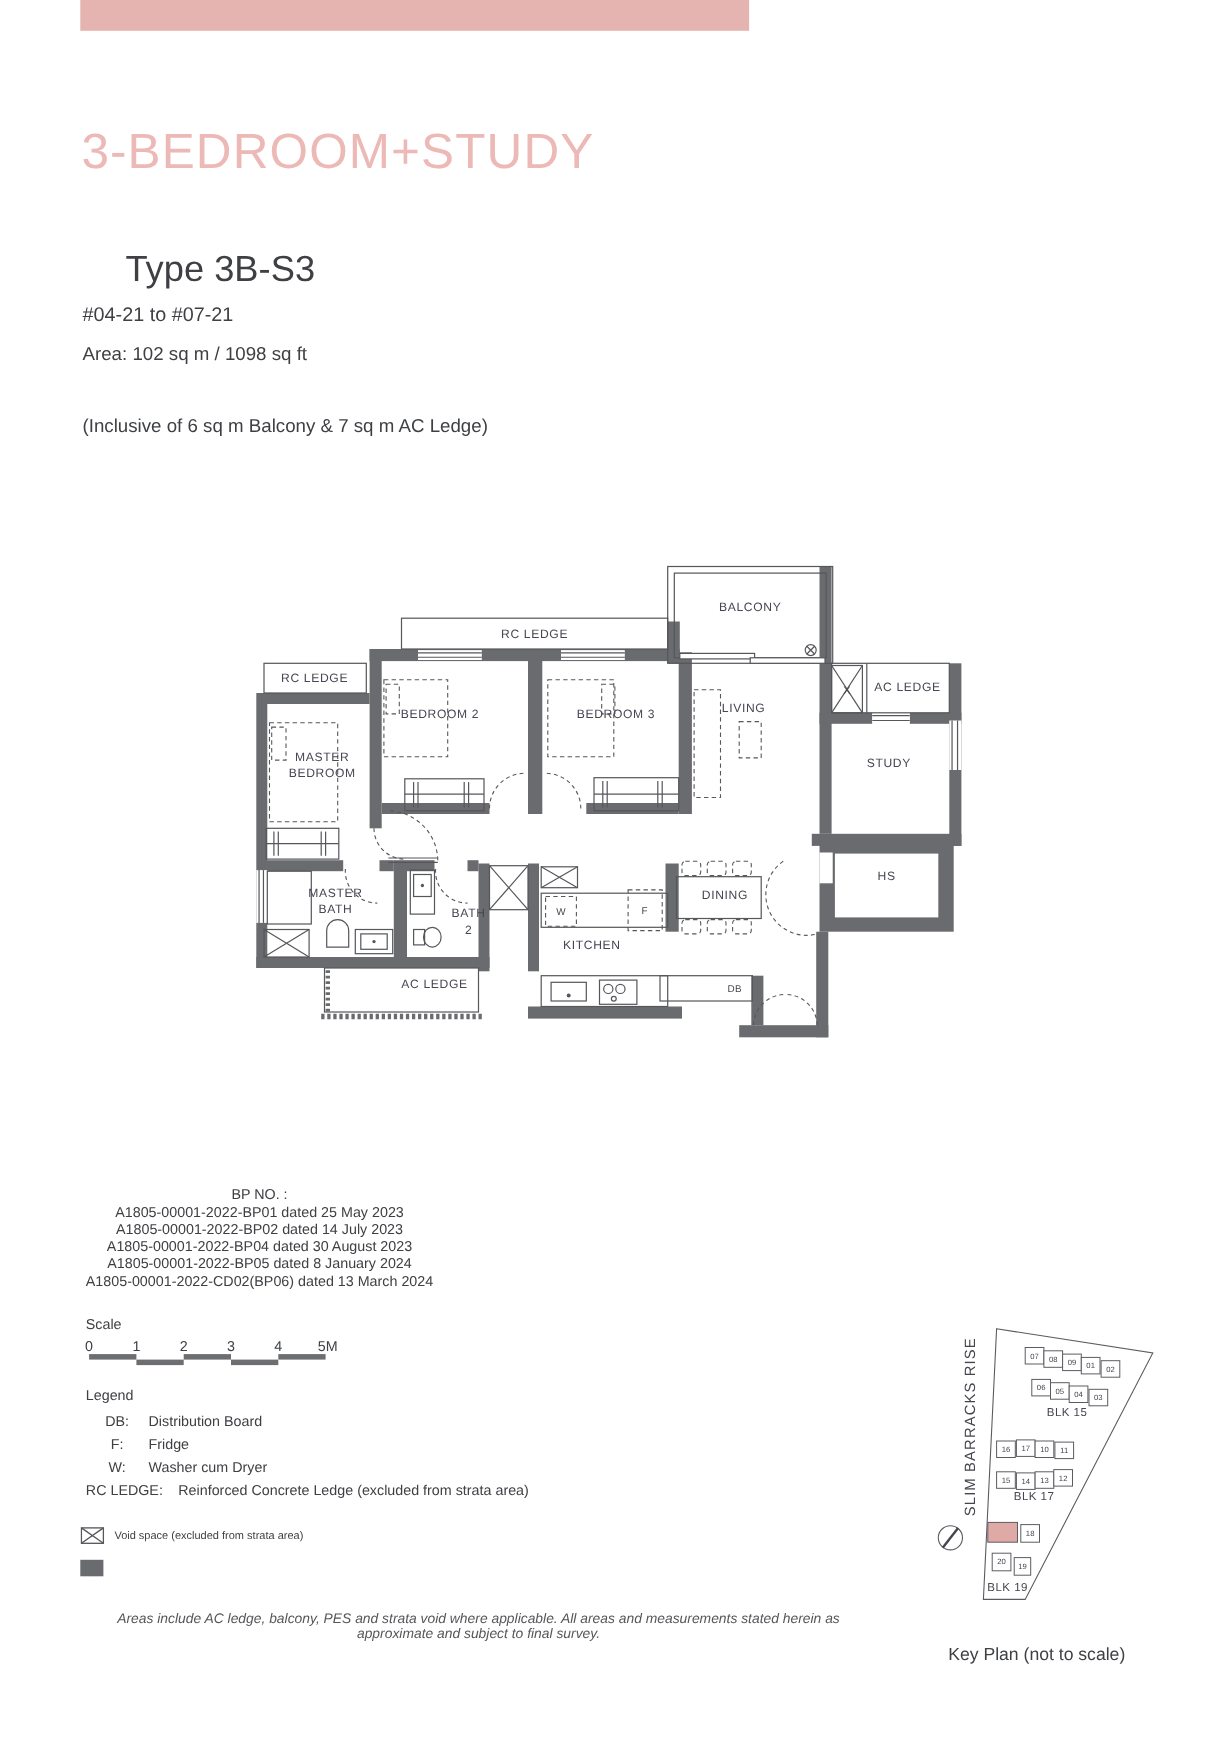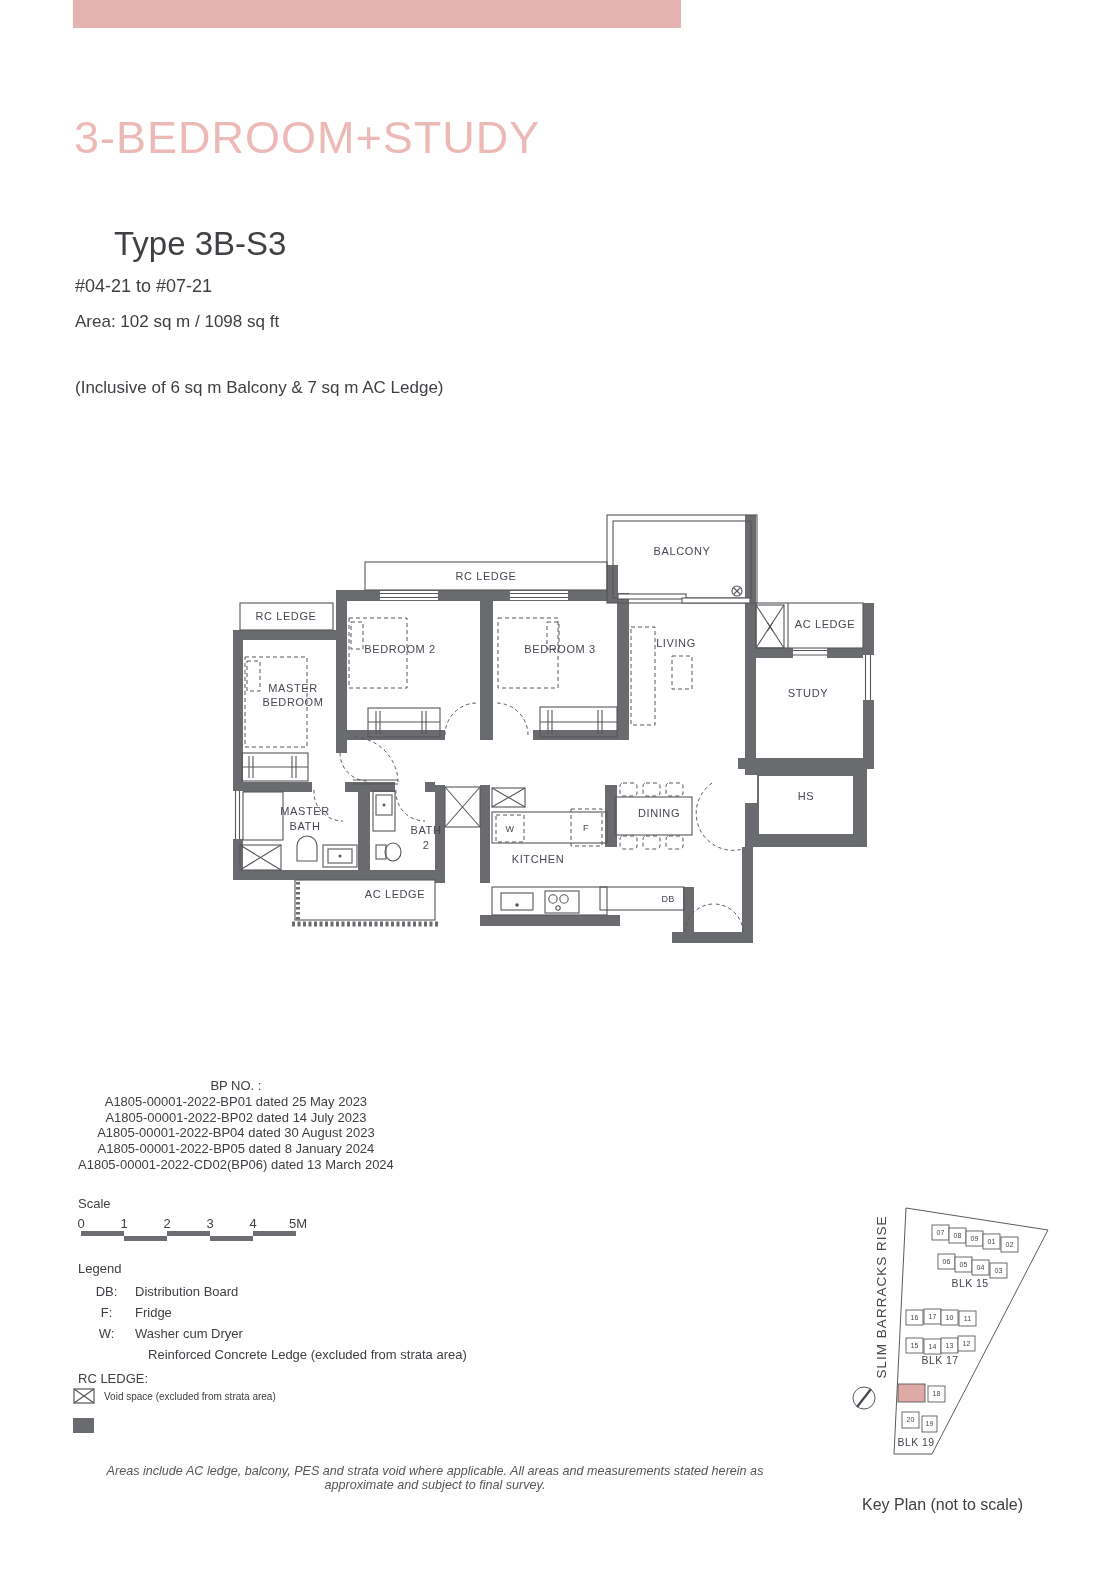--- a/index.html
+++ b/index.html
@@ -15,21 +15,21 @@
   .bp{left:78px;top:1078px;font-size:13px;line-height:15.8px;}
   .scale-label{left:78px;top:1196px;font-size:13px;}
   .scale-ticks{left:81px;top:1216px;width:240px;height:14px;font-size:13px;}
   .scale-ticks span{position:absolute;transform:translateX(-50%);}
   .scale-bars{left:81px;top:1231px;width:215px;height:10px;}
   .scale-bars i{position:absolute;width:43px;height:5px;background:#6d6e71;}
   .legend-h{left:78px;top:1261px;font-size:13px;}
   .legend-rows{left:78px;top:1284px;font-size:13px;}
   .legend-row{display:flex;height:21px;align-items:flex-start;}
   .legend-key{min-width:57px;}
-  .legend-key.wide{min-width:0;padding-right:0;margin-top:24px;}
+  .legend-key.wide{min-width:0;padding-right:14px;}
   .void-row{left:73px;top:1388px;display:flex;align-items:center;font-size:10px;}
   .void-row .txt{margin-left:9px;}
   .wall-row{left:73px;top:1416px;display:flex;font-size:12.5px;}
   .wall-swatch{width:21px;height:15px;background:#6a6b6e;flex:none;margin-top:2px;}
   .wall-txt{margin-left:9px;line-height:14.5px;}
   .footer{left:75px;top:1464px;width:720px;font-size:12.6px;font-style:italic;color:#55565a;}
   .kp-caption{left:862px;top:1472px;font-size:16px;margin-top:24px;}
   svg text{font-family:"Liberation Sans",sans-serif;}
   .pl{font-size:11px;letter-spacing:.6px;fill:#464752;text-anchor:middle;}
   .pls{font-size:9px;letter-spacing:.3px;fill:#464752;text-anchor:middle;}

